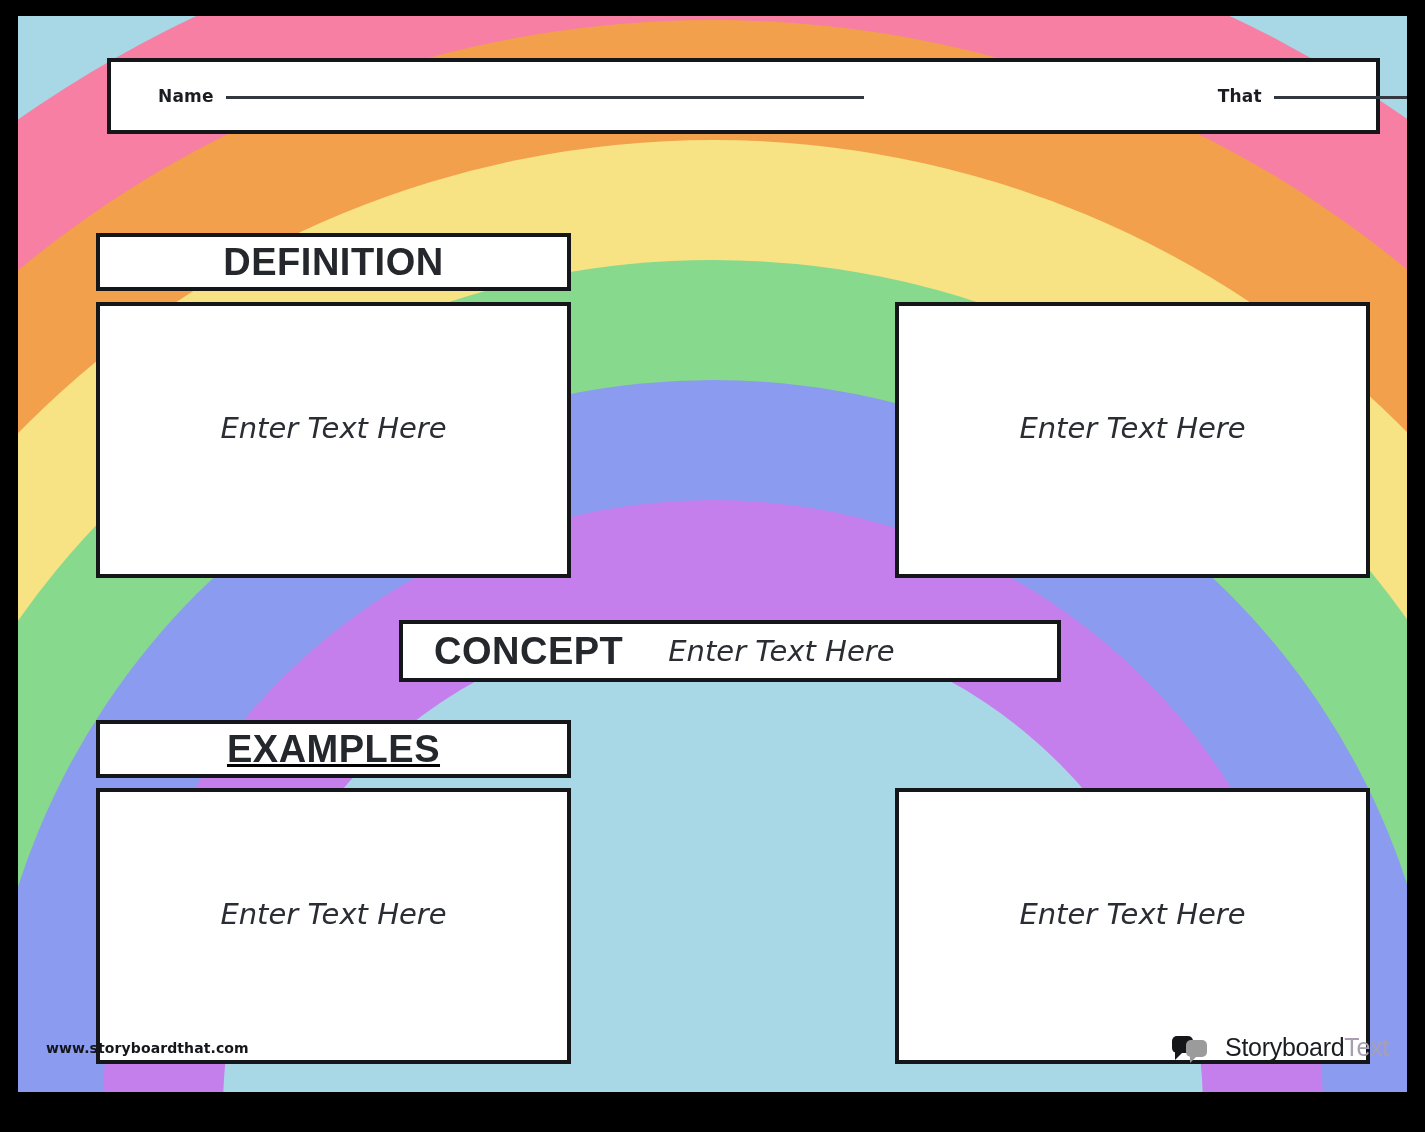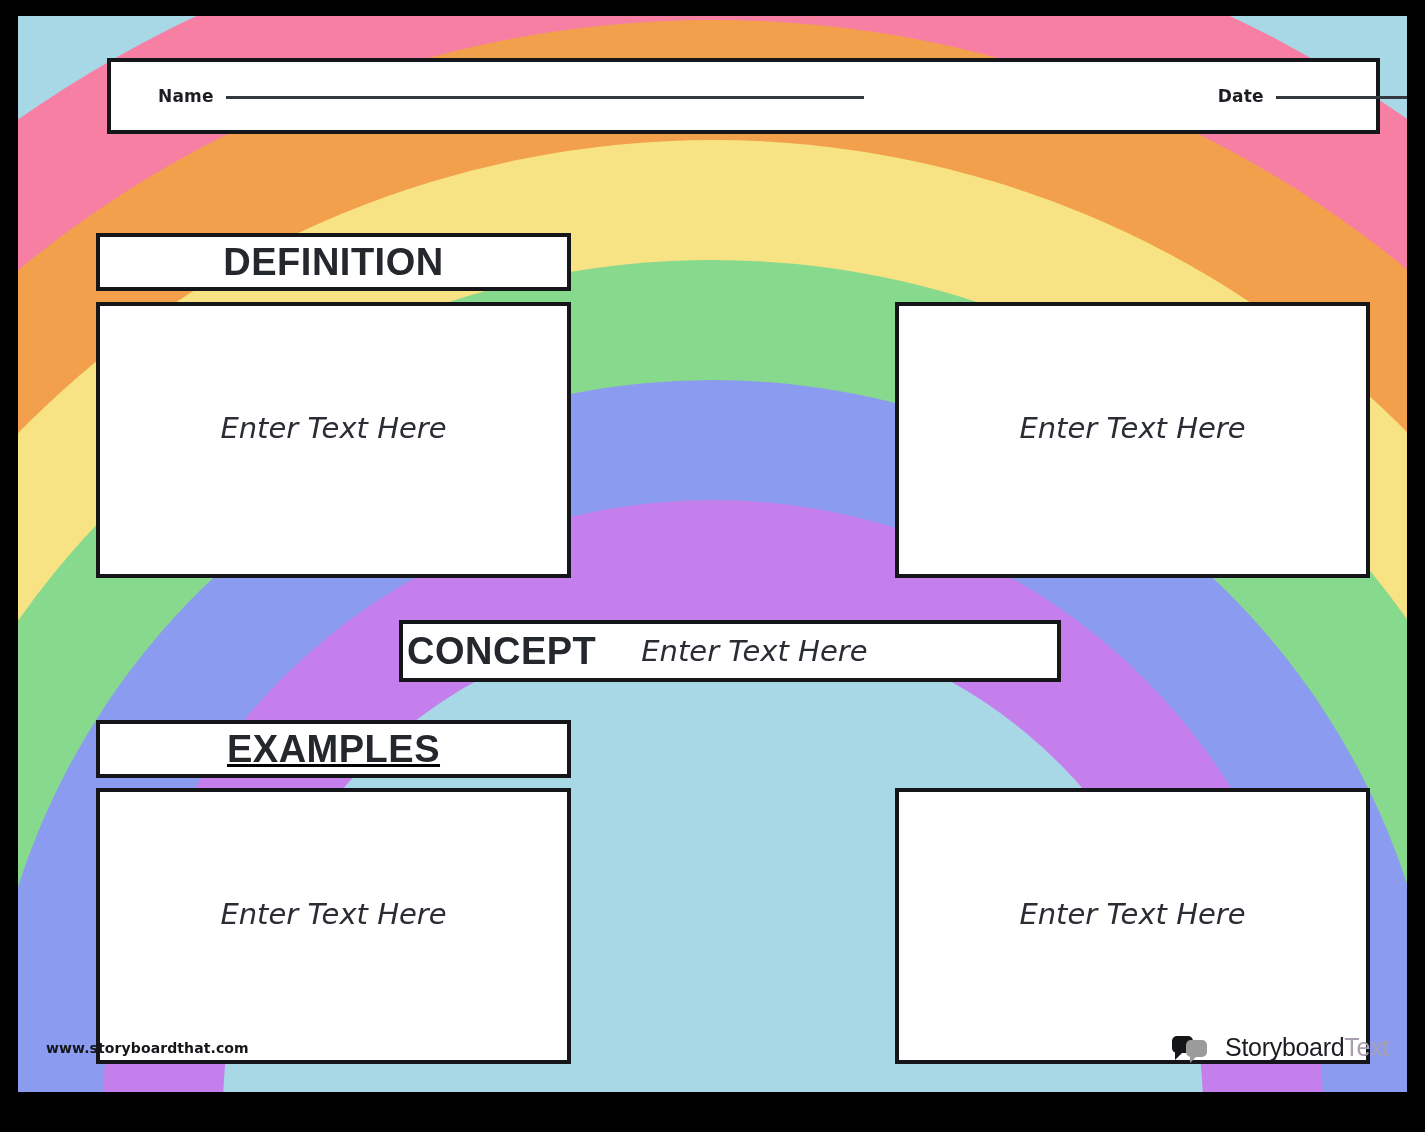--- a/index.html
+++ b/index.html
@@ -143,21 +143,21 @@
   
   .concept {
     left: 381px;
     top: 604px;
     width: 662px;
     height: 62px;
     display: flex;
     align-items: center;
   }
   .concept-label {
-    margin-left: 4px;
+    margin-left: 31px;
     font-family: "Liberation Sans", sans-serif;
     font-weight: 700;
     font-size: 38px;
     letter-spacing: 0.5px;
     color: #24272c;
   }
   .concept-placeholder {
     margin-left: 45px;
     font-family: "DejaVu Sans", sans-serif;
     font-style: italic;
@@ -244,21 +244,21 @@
     <div class="arc arc-blue"></div>
     <div class="arc arc-purple"></div>
     <div class="arc arc-inner"></div>
 
     <div class="panel namedate">
       <div class="field field-name">
         <span class="field-label">Name</span>
         <span class="rule rule-name"></span>
       </div>
       <div class="field field-date">
-        <span class="field-label">Date</span>
+        <span class="field-label">That</span>
         <span class="rule rule-date"></span>
       </div>
     </div>
 
 
     <div class="panel hdr hdr-def">
       <span class="hdr-text">DEFINITION</span>
     </div>
     <div class="panel body-box box-def">
       <span class="placeholder">Enter Text Here</span>

